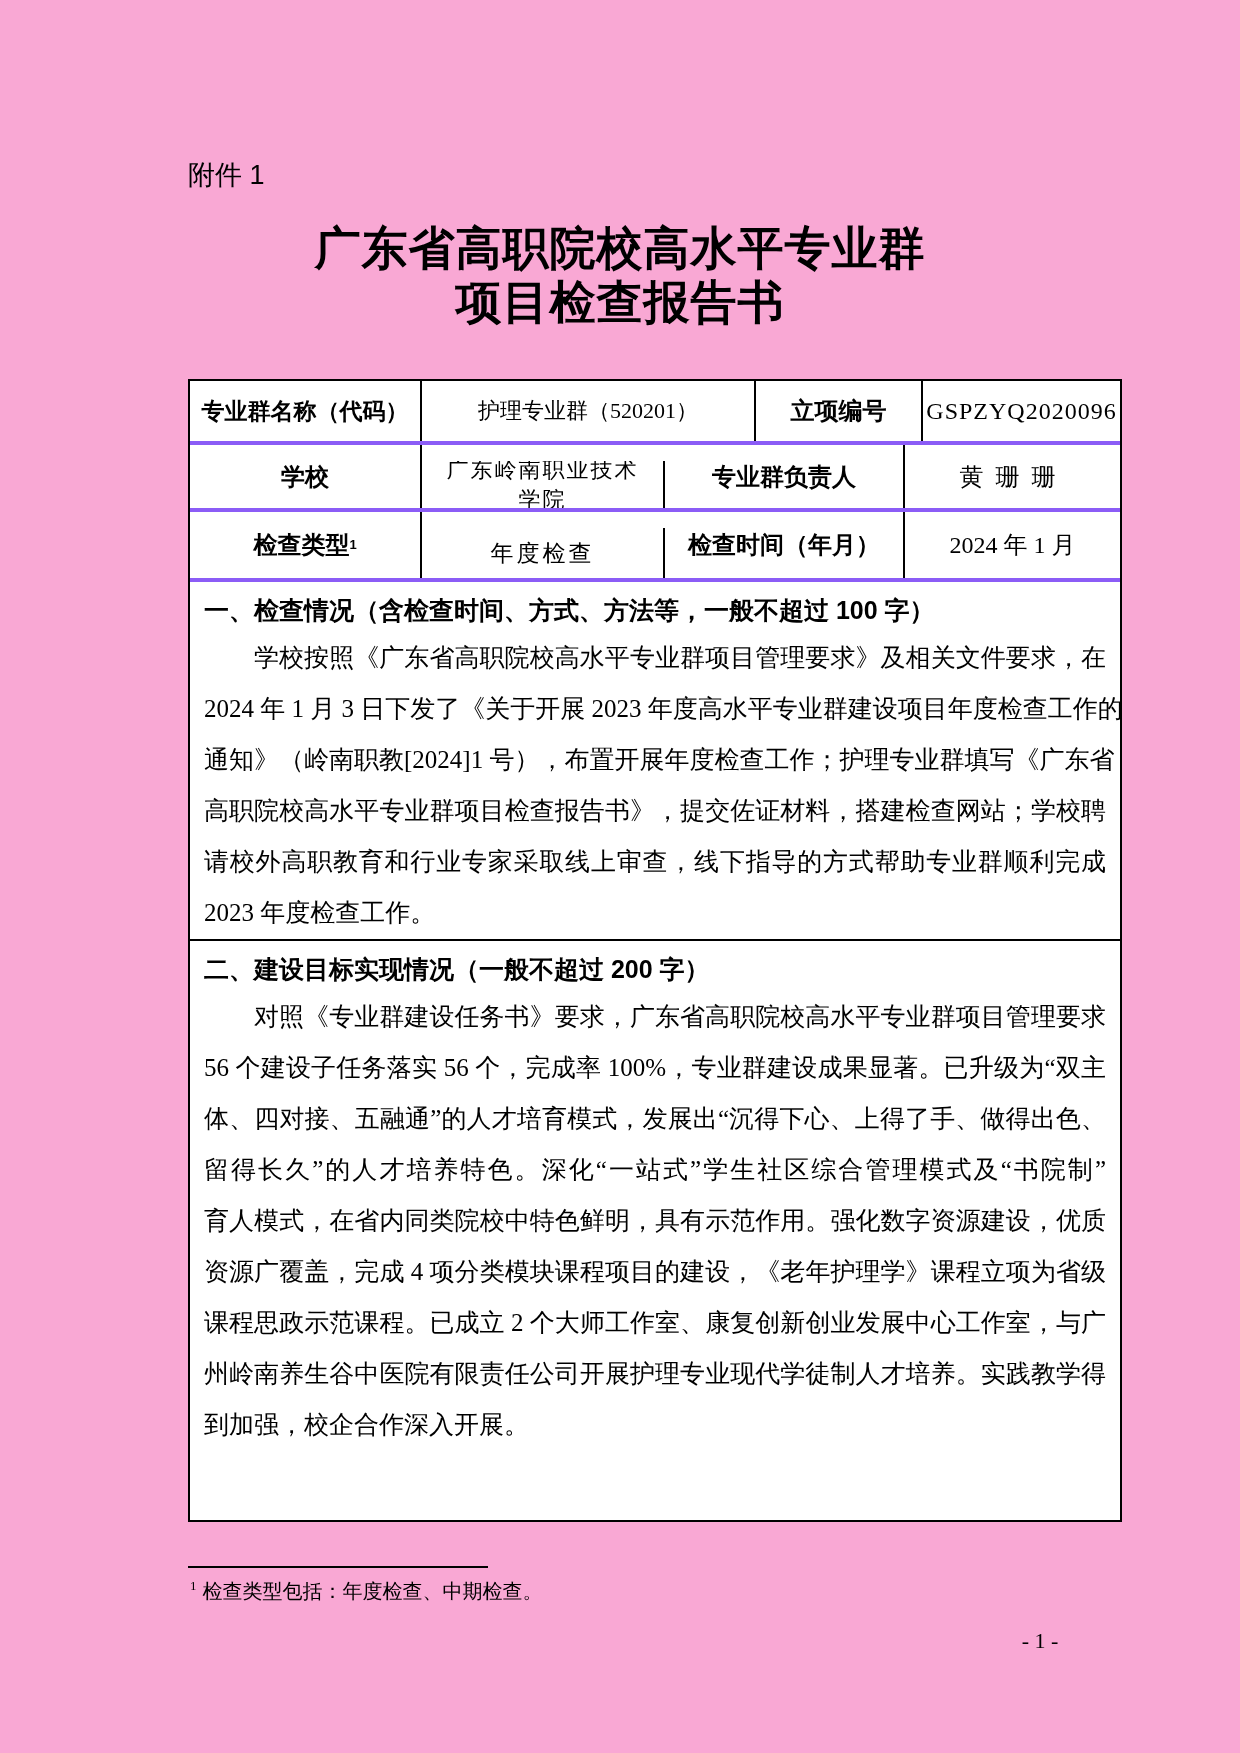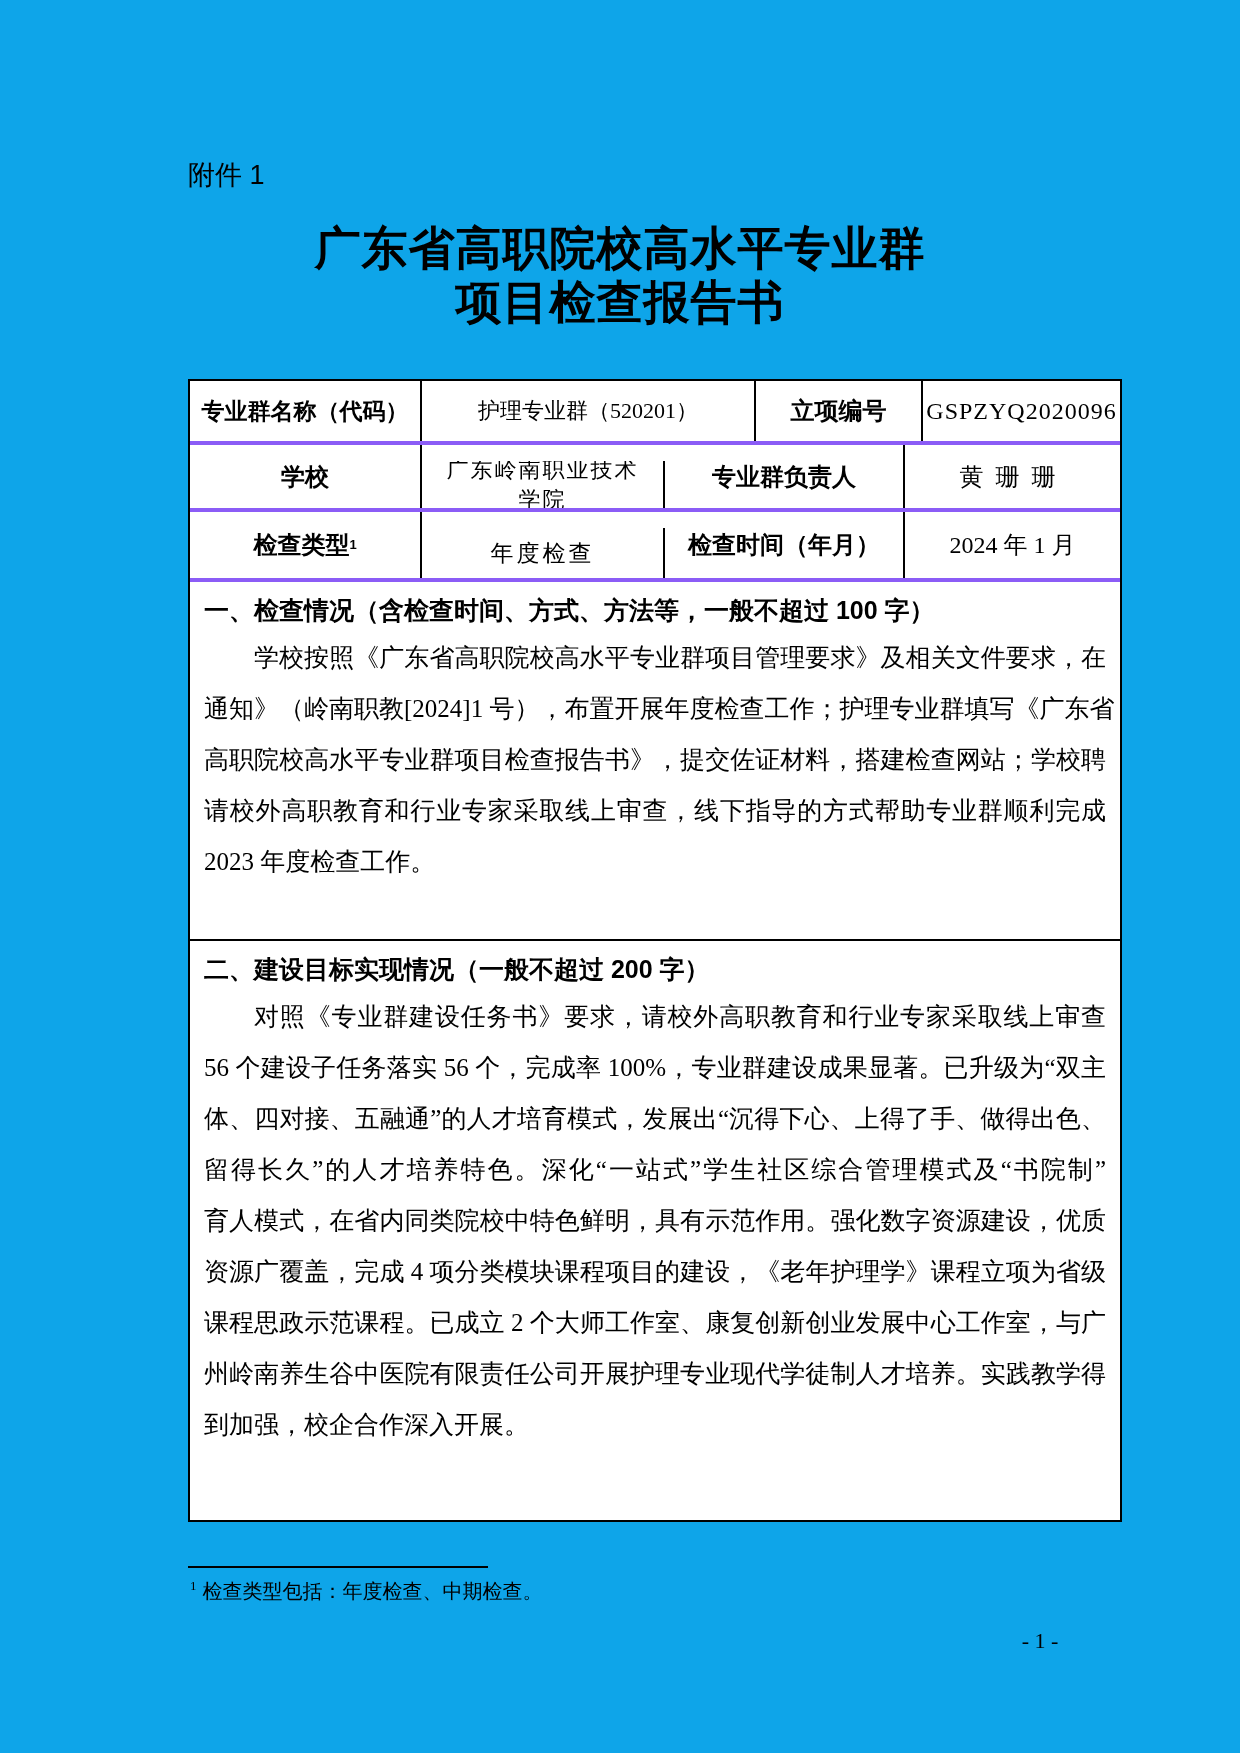--- a/index.html
+++ b/index.html
@@ -1,21 +1,21 @@
 <!DOCTYPE html>
 <html><head>
 <meta charset="utf-8">
 <style>
   * { box-sizing: border-box; margin: 0; padding: 0; }
   html, body { background: #ffffff; }
   .page {
     position: relative;
     width: 1240px;
     height: 1753px;
-    background: #0ea5e9;
+    background: #f9a8d4;
     color: #000000;
     font-family: "Liberation Serif", "DejaVu Serif", serif;
     overflow: hidden;
   }
 
   .attachment {
     position: absolute;
     left: 188px;
     top: 157px;
     font-family: "Liberation Sans", "DejaVu Sans", sans-serif;
@@ -159,29 +159,30 @@
           <sup class="cell-sup">1</sup>
         </div>
       <div class="cell value v-type w243">年度检查</div>
       <div class="cell label w240">检查时间（年月）</div>
       <div class="cell value">2024 年 1 月</div>
     </div>
 
     <div class="section s1">
       <div class="sec-heading">一、检查情况（含检查时间、方式、方法等，一般不超过 100 字）</div>
       <div class="bl ind">学校按照《广东省高职院校高水平专业群项目管理要求》及相关文件要求，在</div>
+      <div class="bl">2024 年 1 月 3 日下发了《关于开展 2023 年度高水平专业群建设项目年度检查工作的</div>
       <div class="bl">通知》（岭南职教[2024]1 号），布置开展年度检查工作；护理专业群填写《广东省</div>
       <div class="bl">高职院校高水平专业群项目检查报告书》，提交佐证材料，搭建检查网站；学校聘</div>
       <div class="bl">请校外高职教育和行业专家采取线上审查，线下指导的方式帮助专业群顺利完成</div>
       <div class="bl last">2023 年度检查工作。</div>
     </div>
 
     <div class="section s2">
       <div class="sec-heading">二、建设目标实现情况（一般不超过 200 字）</div>
-      <div class="bl ind">对照《专业群建设任务书》要求，请校外高职教育和行业专家采取线上审查</div>
+      <div class="bl ind">对照《专业群建设任务书》要求，广东省高职院校高水平专业群项目管理要求</div>
       <div class="bl">56 个建设子任务落实 56 个，完成率 100%，专业群建设成果显著。已升级为“双主</div>
       <div class="bl">体、四对接、五融通”的人才培育模式，发展出“沉得下心、上得了手、做得出色、</div>
       <div class="bl">留得长久”的人才培养特色。深化“一站式”学生社区综合管理模式及“书院制”</div>
       <div class="bl">育人模式，在省内同类院校中特色鲜明，具有示范作用。强化数字资源建设，优质</div>
       <div class="bl">资源广覆盖，完成 4 项分类模块课程项目的建设，《老年护理学》课程立项为省级</div>
       <div class="bl">课程思政示范课程。已成立 2 个大师工作室、康复创新创业发展中心工作室，与广</div>
       <div class="bl">州岭南养生谷中医院有限责任公司开展护理专业现代学徒制人才培养。实践教学得</div>
       <div class="bl last">到加强，校企合作深入开展。</div>
     </div>
 

